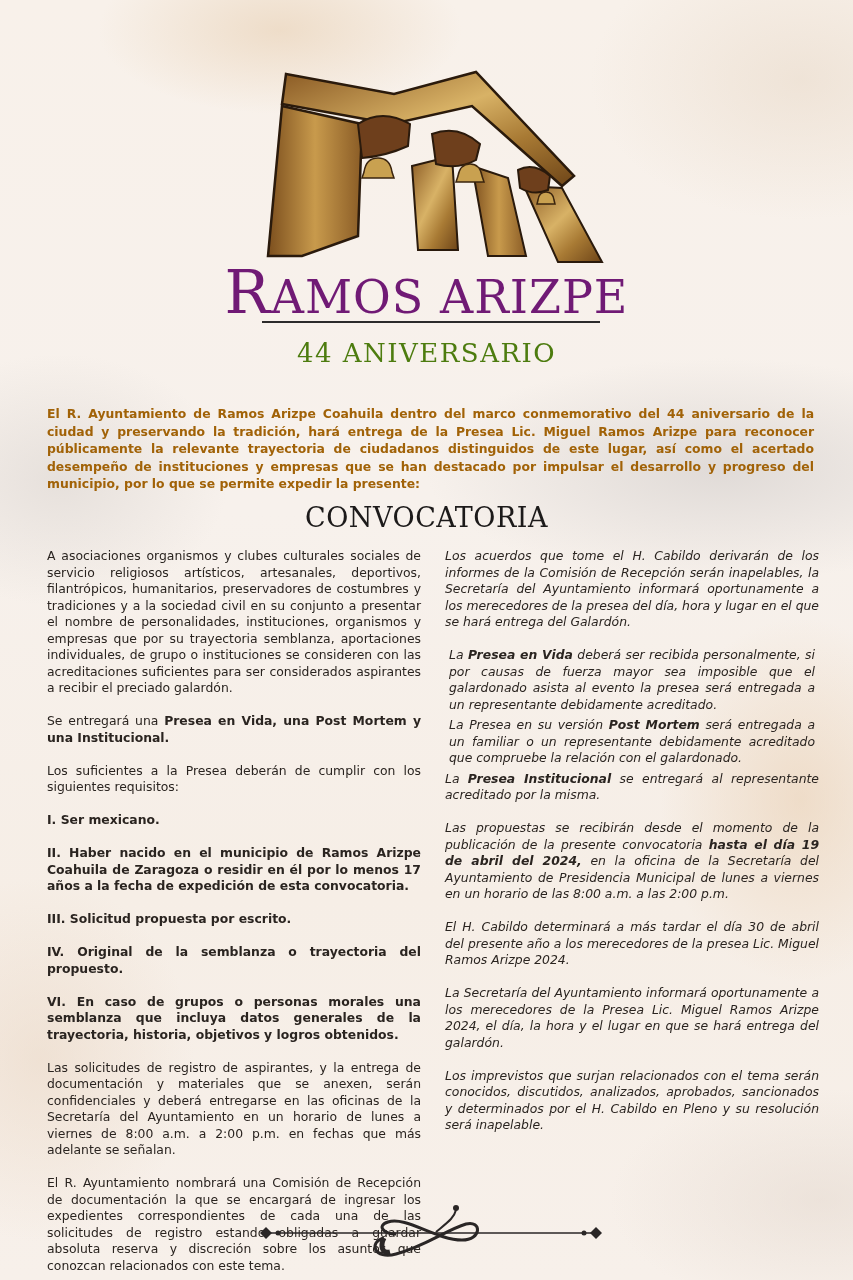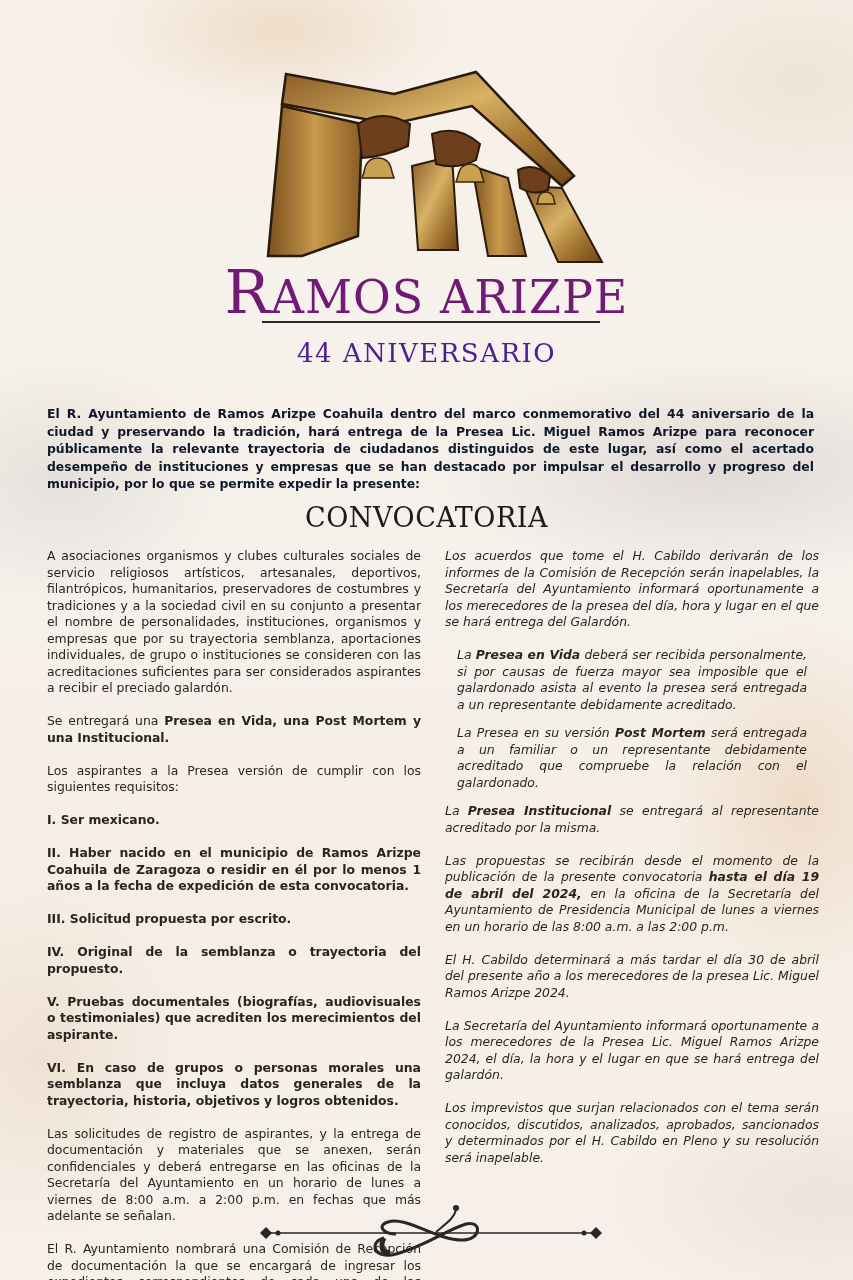--- a/index.html
+++ b/index.html
@@ -29,39 +29,39 @@
     font-family:"DejaVu Serif", serif; font-size:46px; letter-spacing:1px;
     color:#701a75; line-height:1;
   }
   .brand-title .big { font-size:60px; }
   .brand-rule {
     position:absolute; left:262px; width:338px; top:321px; height:2px; background:#2c2b2b;
   }
   .brand-sub {
     position:absolute; left:0; right:0; top:338px; text-align:center;
     font-family:"DejaVu Serif", serif; font-size:26px; letter-spacing:1.5px;
-    color:#4c1d95;
+    color:#4d7c0f;
   }
   .intro {
     position:absolute; left:47px; top:405px; width:767px;
     font-size:12.4px; line-height:17.5px; font-weight:bold; text-align:justify;
-    color:#0f172a;
+    color:#a16207;
   }
   .conv-title {
     position:absolute; left:0; right:0; top:502px; text-align:center;
     font-family:"DejaVu Serif", serif; font-size:27px; color:#1c1a1a; letter-spacing:0.5px;
   }
   .col {
     position:absolute; top:548px; width:374px;
     font-size:12.4px; line-height:16.5px; text-align:justify; color:#2a2420;
   }
   .col.left { left:47px; }
   .col.right { left:445px;font-style:italic; }
   .col p { margin:0 0 16.5px 0; }
-  .col p.tight { margin:12px; }
+  .col p.tight { margin:4px; }
   .col b { font-weight:bold; }
   .req { font-weight:bold; margin:0; }
   .ornament {
     position:absolute; left:256px; top:1200px; width:350px; height:60px;
   }
 </style>
 </head>
 <body>
 
 <div class="bg"></div>
@@ -102,27 +102,26 @@
 <div class="brand-rule"></div>
 <div class="brand-sub">44 ANIVERSARIO</div>
 
 <div class="intro">El R. Ayuntamiento de Ramos Arizpe Coahuila dentro del marco conmemorativo del 44 aniversario de la ciudad y preservando la tradición, hará entrega de la Presea Lic. Miguel Ramos Arizpe para reconocer públicamente la relevante trayectoria de ciudadanos distinguidos de este lugar, así como el acertado desempeño de instituciones y empresas que se han destacado por impulsar el desarrollo y progreso del municipio, por lo que se permite expedir la presente:</div>
 
 <div class="conv-title">CONVOCATORIA</div>
 
 <div class="col left">
   <p>A asociaciones organismos y clubes culturales sociales de servicio religiosos artísticos, artesanales, deportivos, filantrópicos, humanitarios, preservadores de costumbres y tradiciones y a la sociedad civil en su conjunto a presentar el nombre de personalidades, instituciones, organismos y empresas que por su trayectoria semblanza, aportaciones individuales, de grupo o instituciones se consideren con las acreditaciones suficientes para ser considerados aspirantes a recibir el preciado galardón.</p>
   <p><span>Se entregará una </span><b>Presea en Vida, una Post Mortem y una Institucional.</b></p>
-  <p>Los aspirantes a la Presea versión de cumplir con los siguientes requisitos:</p>
+  <p>Los suficientes a la Presea deberán de cumplir con los siguientes requisitos:</p>
   <div style="margin-bottom:12px;">
     <p class="req">I. Ser mexicano.</p>
-    <p class="req">II. Haber nacido en el municipio de Ramos Arizpe Coahuila de Zaragoza o residir en él por lo menos 1 años a la fecha de expedición de esta convocatoria.</p>
+    <p class="req">II. Haber nacido en el municipio de Ramos Arizpe Coahuila de Zaragoza o residir en él por lo menos 17 años a la fecha de expedición de esta convocatoria.</p>
     <p class="req">III. Solicitud propuesta por escrito.</p>
     <p class="req">IV. Original de la semblanza o trayectoria del propuesto.</p>
-    <p class="req">V. Pruebas documentales (biografías, audiovisuales o testimoniales) que acrediten los merecimientos del aspirante.</p>
     <p class="req">VI. En caso de grupos o personas morales una semblanza que incluya datos generales de la trayectoria, historia, objetivos y logros obtenidos.</p>
   </div>
   <p>Las solicitudes de registro de aspirantes, y la entrega de documentación y materiales que se anexen, serán confidenciales y deberá entregarse en las oficinas de la Secretaría del Ayuntamiento en un horario de lunes a viernes de 8:00 a.m. a 2:00 p.m. en fechas que más adelante se señalan.</p>
   <p>El R. Ayuntamiento nombrará una Comisión de Recepción de documentación la que se encargará de ingresar los expedientes correspondientes de cada una de las solicitudes de registro estando obligadas a guardar absoluta reserva y discreción sobre los asuntos que conozcan relacionados con este tema.</p>
 </div>
 
 <div class="col right">
   <p>Los acuerdos que tome el H. Cabildo derivarán de los informes de la Comisión de Recepción serán inapelables, la Secretaría del Ayuntamiento informará oportunamente a los merecedores de la presea del día, hora y lugar en el que se hará entrega del Galardón.</p>
   <p class="tight"><span>La </span><b>Presea en Vida</b><span> deberá ser recibida personalmente, si por causas de fuerza mayor sea imposible que el galardonado asista al evento la presea será entregada a un representante debidamente acreditado.</span></p>
   <p class="tight"><span>La Presea en su versión </span><b>Post Mortem</b><span> será entregada a un familiar o un representante debidamente acreditado que compruebe la relación con el galardonado.</span></p>

